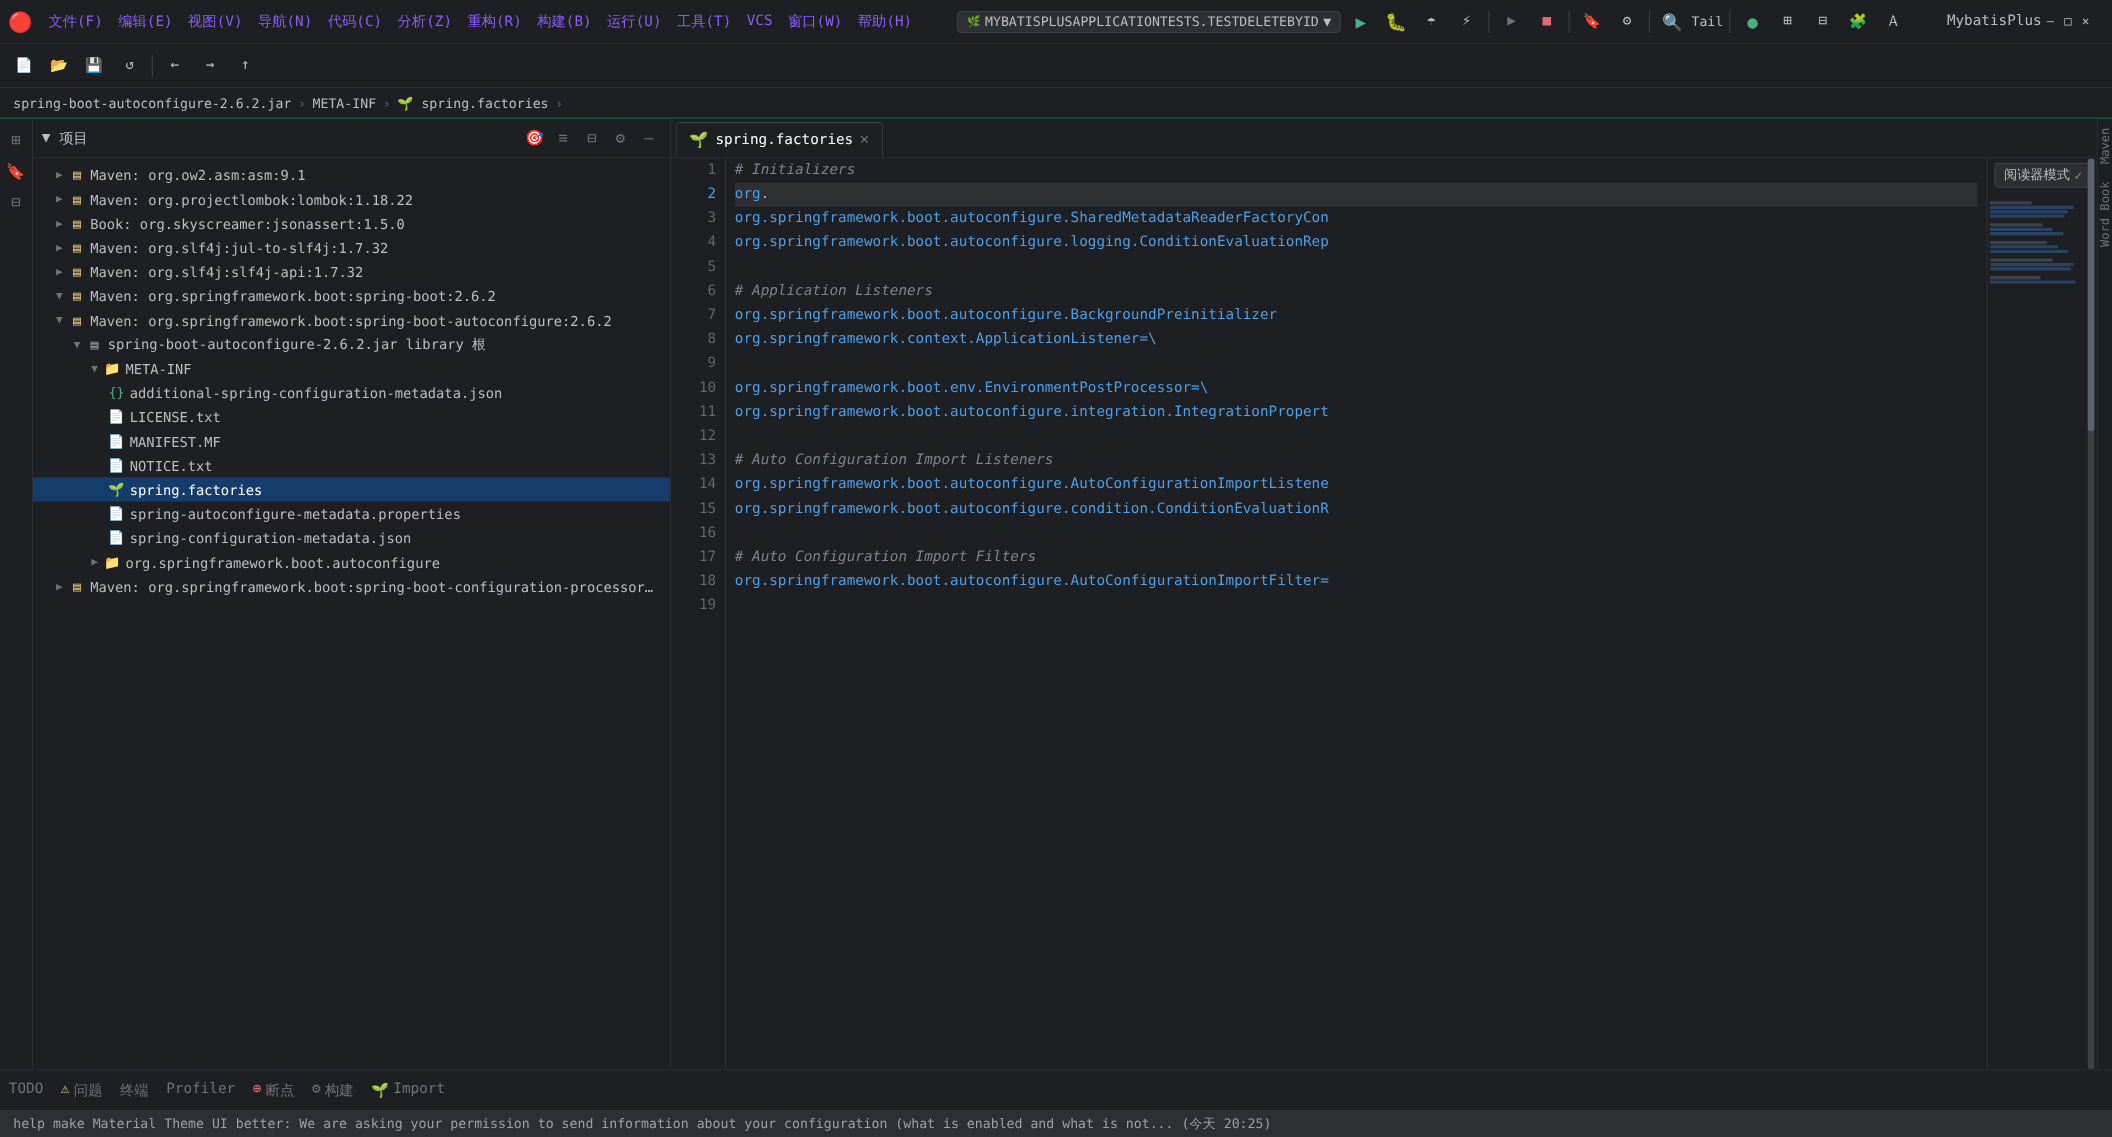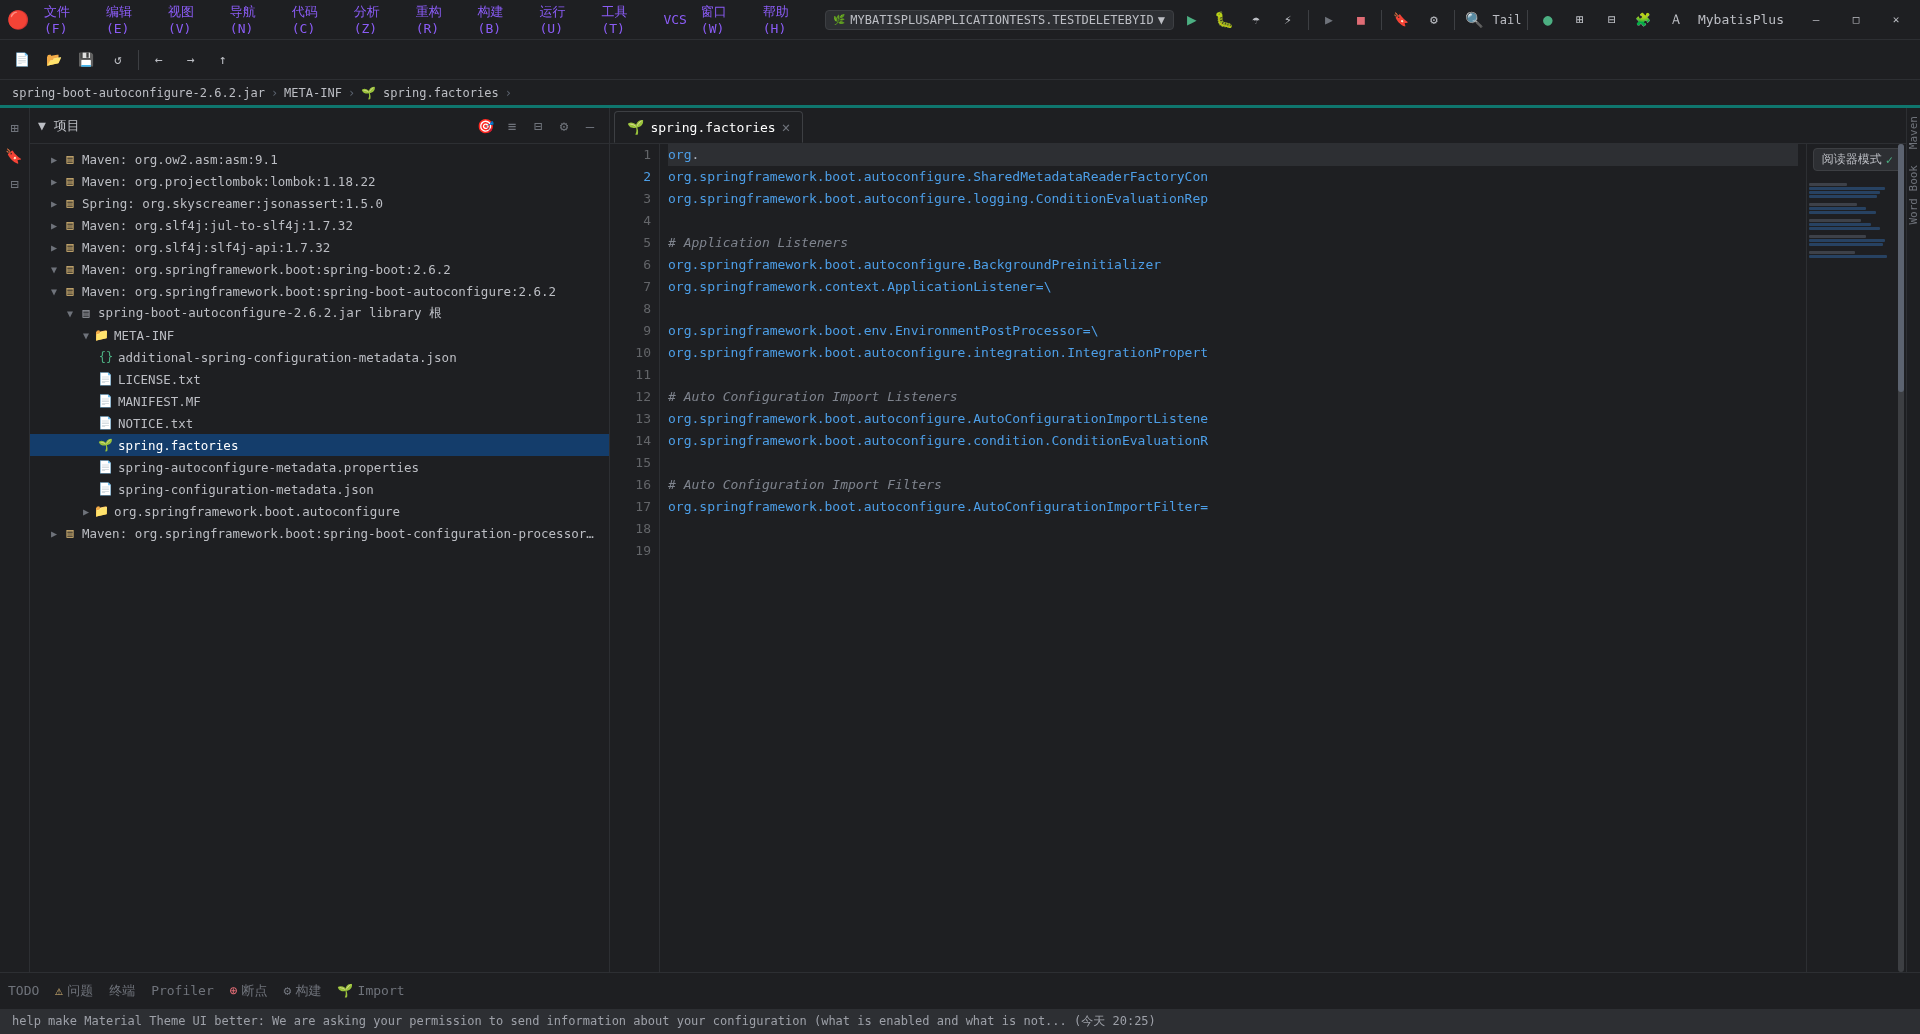--- a/index.html
+++ b/index.html
@@ -75,21 +75,21 @@
       align-items: center;
       justify-content: center;
       cursor: pointer;
       border-radius: 4px;
       color: #bcbec4;
     }
     .toolbar-separator { width: 1px; height: 20px; background: #3d3f43; margin: 0 2px; }
     .title-bar-right {
       display: flex;
       align-items: center;
-      gap: 24px;
+      gap: 0;
       color: #bcbec4;
       font-size: 13px;
       padding-right: 8px;
     }
     .win-btn {
       width: 16px;
       height: 16px;
       display: flex;
       align-items: center;
       justify-content: center;
@@ -110,21 +110,21 @@
     }
 
     
     .breadcrumb-bar {
       height: 28px;
       background: #1e1f22;
       display: flex;
       align-items: center;
       padding: 0 12px;
       gap: 4px;
-      border-bottom: 3px solid #0f766e;
+      border-bottom: 1px solid #0f766e;
       font-size: 12px;
       color: #bcbec4;
     }
     .breadcrumb-sep { color: #5c6370; margin: 0 2px; }
     .breadcrumb-item { cursor: pointer; }
     .breadcrumb-icon { margin-right: 3px; }
 
     
     .main-layout {
       display: flex;
@@ -516,21 +516,21 @@
       <div class="tree-item">
         <div class="indent" style="width:16px;"></div>
         <div class="arrow">▶</div>
         <div class="file-icon" style="color:#e5c07b;">▤</div>
         <div class="label">Maven: org.projectlombok:lombok:1.18.22</div>
       </div>
       <div class="tree-item">
         <div class="indent" style="width:16px;"></div>
         <div class="arrow">▶</div>
         <div class="file-icon" style="color:#e5c07b;">▤</div>
-        <div class="label">Spring: org.skyscreamer:jsonassert:1.5.0</div>
+        <div class="label">Book: org.skyscreamer:jsonassert:1.5.0</div>
       </div>
       <div class="tree-item">
         <div class="indent" style="width:16px;"></div>
         <div class="arrow">▶</div>
         <div class="file-icon" style="color:#e5c07b;">▤</div>
         <div class="label">Maven: org.slf4j:jul-to-slf4j:1.7.32</div>
       </div>
       <div class="tree-item">
         <div class="indent" style="width:16px;"></div>
         <div class="arrow">▶</div>
@@ -648,20 +648,23 @@
         <div class="line-num">13</div>
         <div class="line-num">14</div>
         <div class="line-num">15</div>
         <div class="line-num">16</div>
         <div class="line-num">17</div>
         <div class="line-num">18</div>
         <div class="line-num">19</div>
       </div>
 
       <div class="code-area">
+        <div class="code-line">
+          <span class="c-comment"># Initializers</span>
+        </div>
         <div class="code-line highlighted">
           <span class="c-blue">org</span>
             <span class="c-normal">.</span>
         </div>
         <div class="code-line">
           <span class="c-blue">org.springframework.boot.autoconfigure.SharedMetadataReaderFactoryCon</span>
         </div>
         <div class="code-line">
           <span class="c-blue">org.springframework.boot.autoconfigure.logging.ConditionEvaluationRep</span>
         </div>

